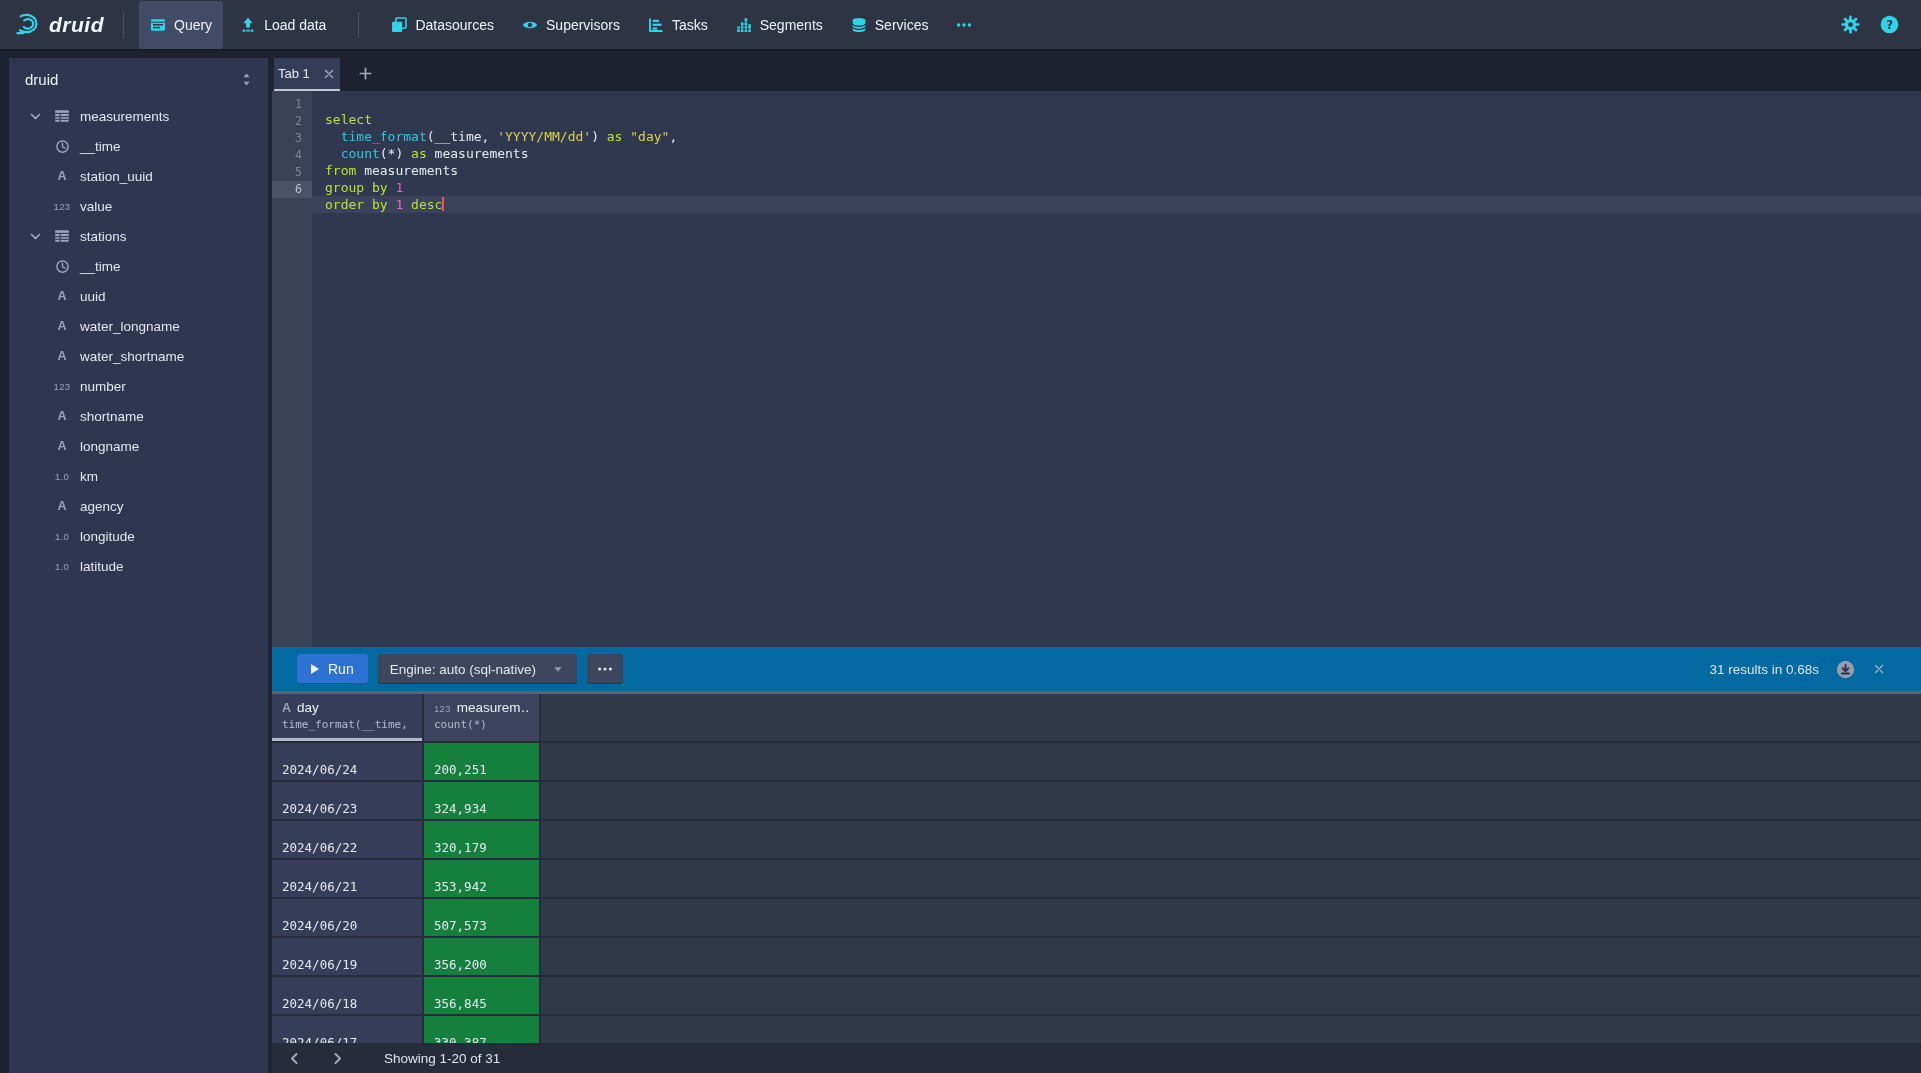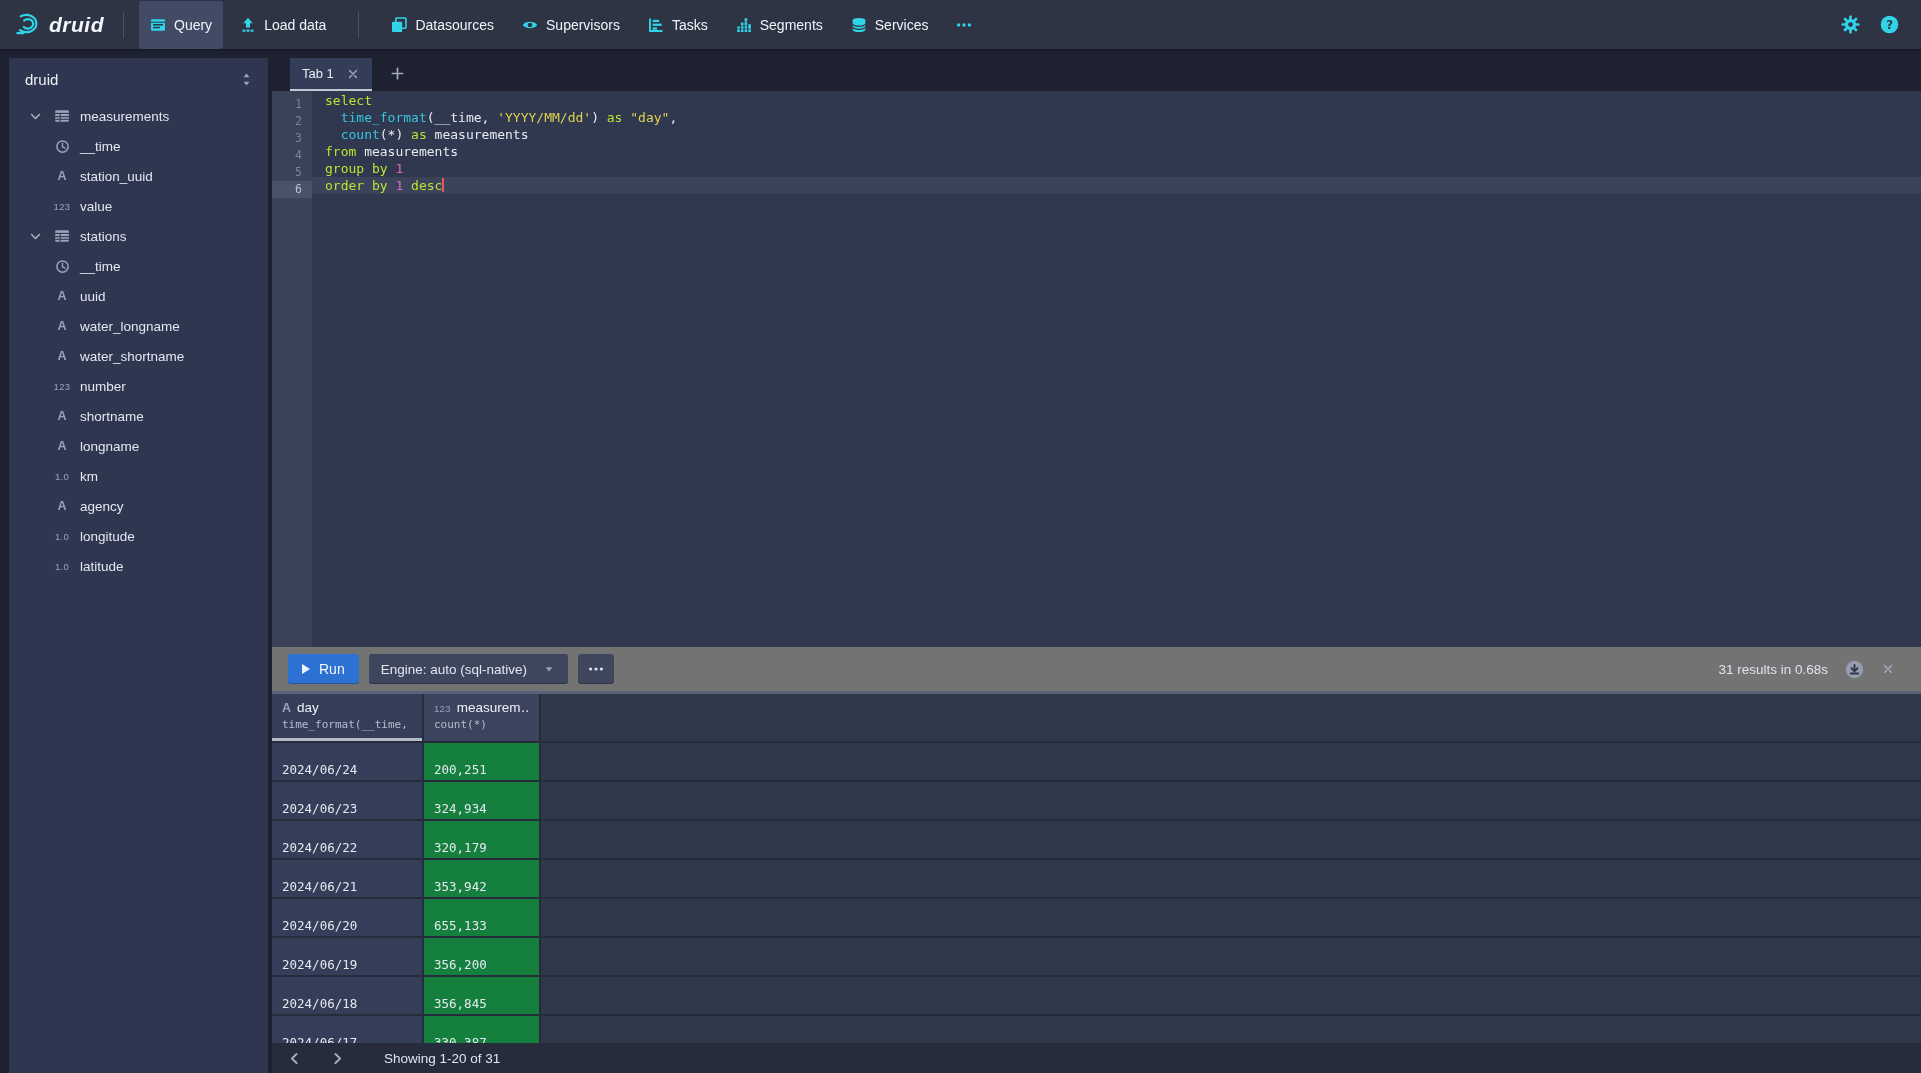--- a/index.html
+++ b/index.html
@@ -50,45 +50,45 @@
   }
   .tree-row .chev{width:24px;color:#a6aec4;display:flex;align-items:center;}
   .tree-row .ticon{width:18px;margin-right:9px;display:flex;align-items:center;justify-content:center;color:#99a2bb;}
   .ti{font-weight:bold;font-size:12.5px;color:#99a2bb;}
   .ti-sm{font-weight:normal;font-size:9.5px;color:#99a2bb;letter-spacing:.3px;}
   
   .main{position:absolute;top:58px;left:272px;right:0;bottom:0;display:flex;flex-direction:column;}
   
   .tabbar{height:33px;display:flex;align-items:flex-start;}
   .tab{
-    margin-left:18px;height:31px;display:inline-flex;align-items:center;gap:12px;
-    padding:0 12px;background:#343d57;border-bottom:2px solid #c2c7d4;
+    margin-left:2px;height:31px;display:inline-flex;align-items:center;gap:12px;
+    padding:0 4px;background:#343d57;border-bottom:2px solid #c2c7d4;
     font-size:13px;color:#e8ebf3;cursor:pointer;justify-content:flex-end;
   }
   .tab-x{color:#a3abc0;cursor:pointer;}
   .tab-plus{margin-left:18px;margin-top:8px;color:#a3abc0;cursor:pointer;}
   
   .editor{height:556px;position:relative;background:#30384f;}
   .gutter{position:absolute;left:0;top:0;bottom:0;width:40px;background:#3a4257;padding-top:5px;}
   .gnum{
     height:17px;line-height:17px;text-align:right;padding-right:10px;
     font-family:"DejaVu Sans Mono",monospace;font-size:11.5px;color:#79839f;
   }
   .gnum.act{background:#4a5268;color:#b9c1d6;}
-  .code{position:absolute;left:40px;top:0;right:0;bottom:0;padding-top:1px;cursor:text;}
+  .code{position:absolute;left:40px;top:0;right:0;bottom:0;padding-top:20px;cursor:text;}
   .cline{
     height:17px;line-height:17px;padding-left:13px;white-space:pre;
     font-family:"DejaVu Sans Mono",monospace;font-size:13px;color:#e8ebf3;
   }
   .cline.act{background:#3b435a;}
   .tok-kw{color:var(--kw);} .tok-fn{color:var(--fn);} .tok-str{color:var(--str);}
   .tok-num{color:var(--num);} .tok-pl,.tok-id{color:#e8ebf3;}
   .cursor{display:inline-block;width:2px;height:14px;background:#ea5560;vertical-align:-2px;}
   
-  .runbar{height:44px;background:#737373;display:flex;align-items:center;padding:0 16px;}
+  .runbar{height:44px;background:#0369a1;display:flex;align-items:center;padding:0 25px;}
   .run-btn{
     display:flex;align-items:center;gap:9px;height:30px;padding:0 14px;margin-left:0;
     background:var(--blue);border:none;border-radius:3px;color:#f4f7fb;font-size:14px;
     font-family:"Liberation Sans",sans-serif;cursor:pointer;box-shadow:inset 0 -1px rgba(0,0,0,.25);
   }
   .play{width:0;height:0;border-left:8px solid #eef3fa;border-top:5px solid transparent;border-bottom:5px solid transparent;}
   .engine-btn,.more-btn{
     display:flex;align-items:center;gap:15px;height:30px;padding:0 12px;margin-left:10px;
     background:#3e465e;border:none;border-radius:3px;color:#e2e6f0;font-size:13.5px;
     font-family:"Liberation Sans",sans-serif;cursor:pointer;box-shadow:inset 0 -1px rgba(0,0,0,.25);
@@ -524,21 +524,21 @@
         <div class="rrow">
           <div class="cell c1">2024/06/22</div>
           <div class="cell c2">320,179</div>
         </div>
         <div class="rrow">
           <div class="cell c1">2024/06/21</div>
           <div class="cell c2">353,942</div>
         </div>
         <div class="rrow">
           <div class="cell c1">2024/06/20</div>
-          <div class="cell c2">655,133</div>
+          <div class="cell c2">507,573</div>
         </div>
         <div class="rrow">
           <div class="cell c1">2024/06/19</div>
           <div class="cell c2">356,200</div>
         </div>
         <div class="rrow">
           <div class="cell c1">2024/06/18</div>
           <div class="cell c2">356,845</div>
         </div>
         <div class="rrow">

